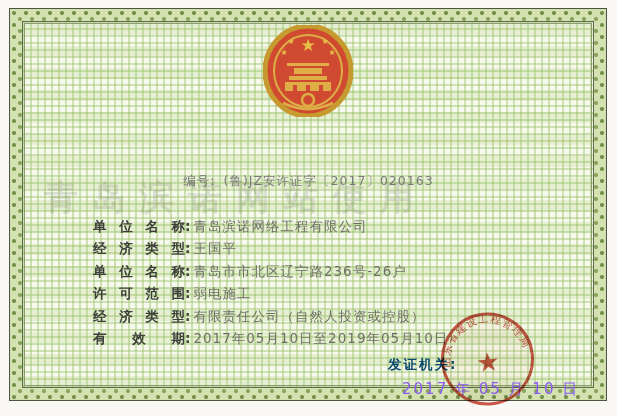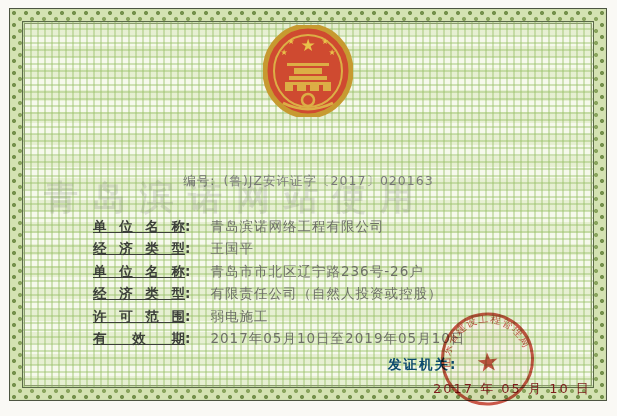--- a/index.html
+++ b/index.html
@@ -43,28 +43,28 @@
             font-size:12.5px; color:#6f6f6f; letter-spacing:1px; }
   .serial .num { color:#7a7a7a;margin-left:8px; }
 
   .watermark { position:absolute; left:44px; top:175px; width:540px;
                font-size:34px; font-weight:700; letter-spacing:14px; white-space:nowrap;
                color:rgba(95,100,95,.17); pointer-events:none; }
 
   .fields { position:absolute; left:93px; top:215px; }
   .frow { height:22.4px; line-height:22.4px; white-space:nowrap; font-size:13.5px; }
   .flabel { display:inline-block; width:92px; text-align:justify; text-align-last:justify;
-            color:#3c3f3a; font-weight:700; vertical-align:top;text-decoration:underline; }
+            color:#3c3f3a; font-weight:700; vertical-align:top; }
   .fcolon { color:#3c3f3a; font-weight:700; }
-  .fvalue { color:#6e7068; margin-left:20px; letter-spacing:1px; }
+  .fvalue { color:#6e7068; margin-left:3px; letter-spacing:1px; }
 
   .issuer { position:absolute; left:388px; top:356px; font-size:13.5px; font-weight:700;
             color:#0c4a6e; letter-spacing:2px; }
-  .issue-date { position:absolute; left:402px; top:380px; font-size:13px; color:#7f1d1d;
-                letter-spacing:2px;margin-left:31px; }
+  .issue-date { position:absolute; left:402px; top:380px; font-size:15px; color:#8b5cf6;
+                letter-spacing:2px; }
 
   .seal { position:absolute; left:436px; top:309px; width:103px; height:100px;
           opacity:.85; mix-blend-mode:multiply; transform:rotate(-6deg); }
 
   .footer-note { position:absolute; left:468px; top:397px; font-size:9px;
                  color:#47553e; letter-spacing:1px; }
 </style>
 </head>
 <body>
 
@@ -111,24 +111,24 @@
       <div class="frow">
         <span class="flabel">单位名称</span><span class="fcolon">:</span><span class="fvalue">青岛滨诺网络工程有限公司</span>
       </div>
       <div class="frow">
         <span class="flabel">经济类型</span><span class="fcolon">:</span><span class="fvalue">王国平</span>
       </div>
       <div class="frow">
         <span class="flabel">单位名称</span><span class="fcolon">:</span><span class="fvalue">青岛市市北区辽宁路236号-26户</span>
       </div>
       <div class="frow">
-        <span class="flabel">经济类型</span><span class="fcolon">:</span><span class="fvalue">有限责任公司（自然人投资或控股）</span>
+        <span class="flabel">许可范围</span><span class="fcolon">:</span><span class="fvalue">弱电施工</span>
       </div>
       <div class="frow">
-        <span class="flabel">许可范围</span><span class="fcolon">:</span><span class="fvalue">弱电施工</span>
+        <span class="flabel">经济类型</span><span class="fcolon">:</span><span class="fvalue">有限责任公司（自然人投资或控股）</span>
       </div>
       <div class="frow">
         <span class="flabel">有效期</span><span class="fcolon">:</span><span class="fvalue">2017年05月10日至2019年05月10日</span>
       </div>
     </div>
 
     <div class="issuer">发证机关:</div>
     <div class="issue-date">2017 年 05 月 10 日</div>
 
     <svg class="seal" viewBox="0 0 100 100">

